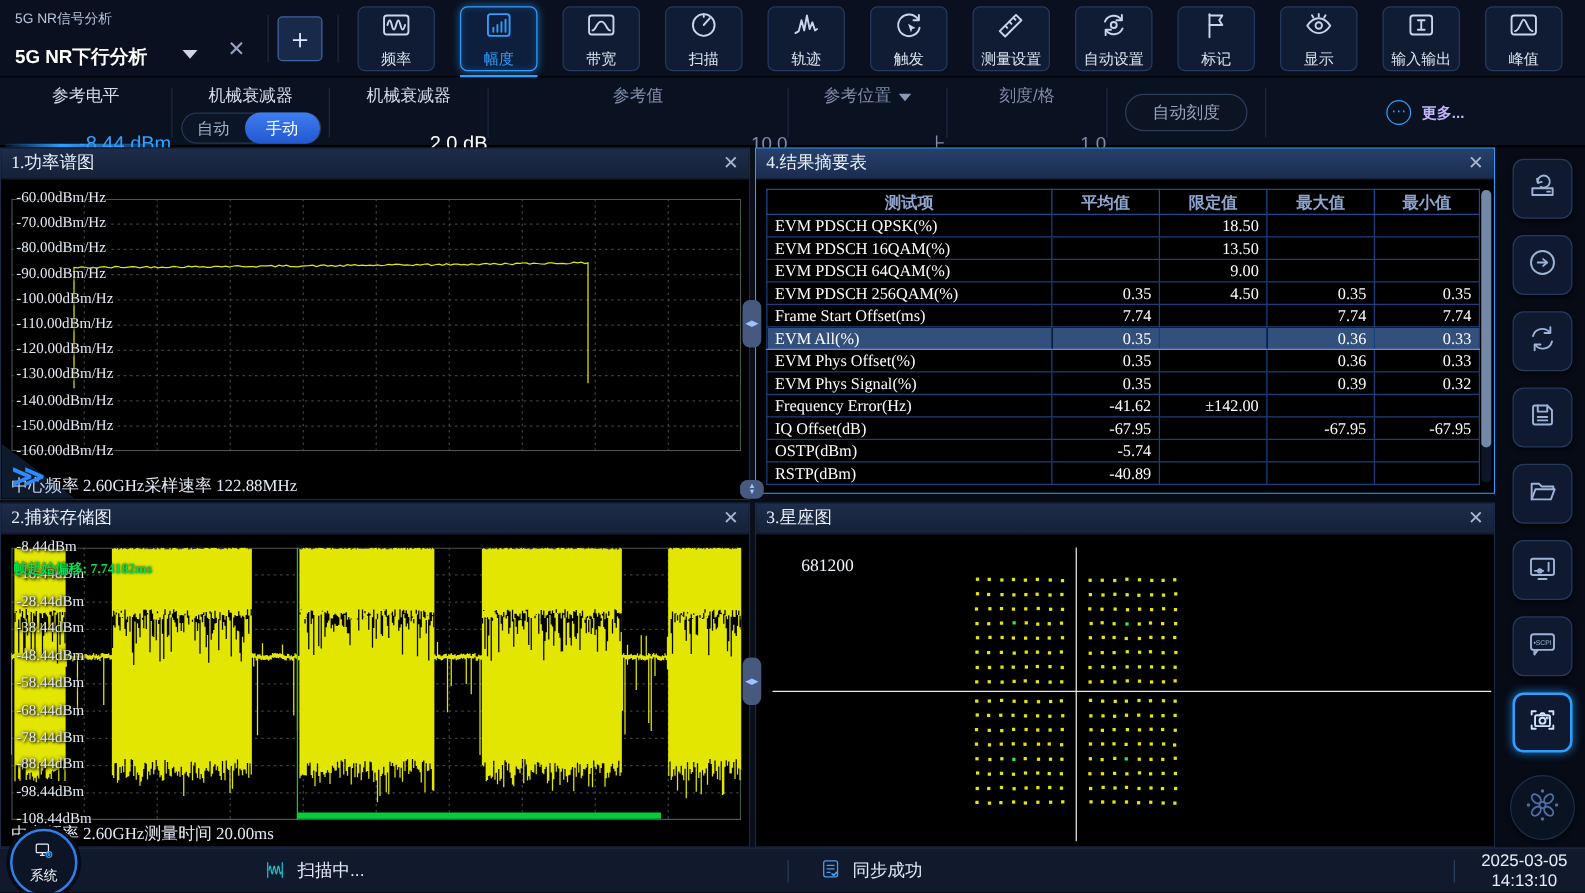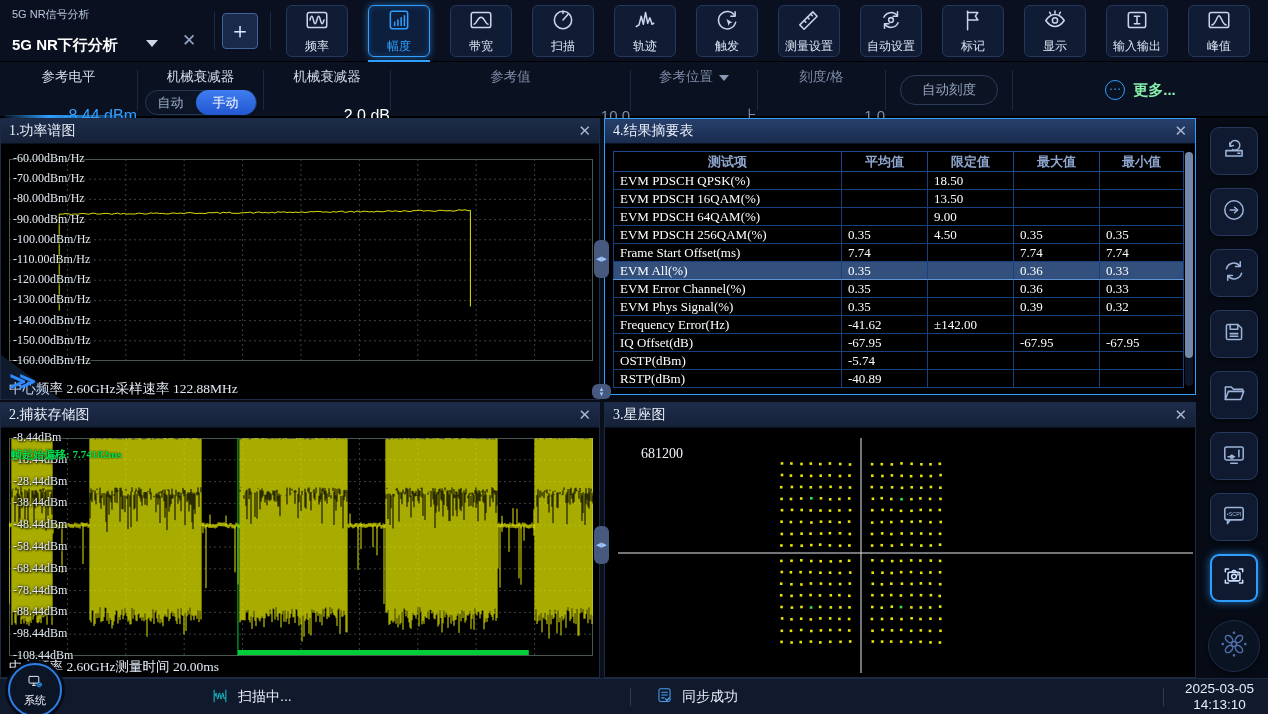--- a/index.html
+++ b/index.html
@@ -31,21 +31,21 @@
   .pcell.dim .pl,.pcell.dim .pv{color:#7f8da8;}
   .pdiv{position:absolute;top:8px;width:1px;height:40px;background:#1c2840;}
   #ref-underline{position:absolute;left:4px;bottom:0;width:130px;height:3px;background:linear-gradient(90deg,rgba(46,159,255,.1),#2e9fff 35%,rgba(46,159,255,.15));border-radius:2px;}
   #att-toggle{margin:4px auto 0;width:112px;height:25px;background:#0c1526;border:1px solid #223855;border-radius:13px;display:flex;align-items:center;font-size:13px;}
   #att-auto{flex:1;color:#9fb0cc;}
   #att-manual{width:60px;height:25px;line-height:25px;border-radius:13px;background:linear-gradient(#3f7df0,#2257d0);color:#fff;}
   .pcaret{display:inline-block;width:0;height:0;border-left:5px solid transparent;border-right:5px solid transparent;border-top:6px solid #8b99b5;margin-left:6px;}
   #autoscale-btn{margin:13px auto 0;width:98px;height:30px;line-height:28px;border:1px solid #2c3c58;border-radius:15px;color:#96a4bd;font-size:13.5px;background:#0c1424;}
   #more-wrap{display:flex;align-items:center;justify-content:center;height:56px;gap:8px;}
   #more-icon{width:20px;height:20px;border:1.5px solid #2e9fff;border-radius:50%;color:#2e9fff;font-size:12px;line-height:17px;letter-spacing:1px;}
-  #more-lbl{font-size:15px;color:#86efac;font-weight:bold;}
+  #more-lbl{font-size:12px;color:#c4b5fd;font-weight:bold;}
 
   
   .panel{position:absolute;background:#05070d;border:1px solid #1b2944;font-family:Liberation Serif, serif;}
   .panel.active{border:1px solid #2e9fff;}
   .ptitle{position:relative;height:25px;background:linear-gradient(#1d2c4a,#152137);border-bottom:1px solid #0a1020;font-size:14px;line-height:24px;padding-left:8px;color:#e9eff9;}
   .panel.active .ptitle{background:linear-gradient(#27406b,#1a2c4e);}
   .pclose{position:absolute;right:8px;top:0;font-size:15px;color:#a9b7d0;}
   .chart{position:absolute;left:0;right:0;top:25px;bottom:0;background:#000;overflow:hidden;}
   .ylab{position:absolute;left:12px;transform:translateY(-55%);font-size:12px;color:#e3eaf3;text-shadow:0 0 3px #000,1px 1px 2px #000;white-space:nowrap;}
   .cfoot{position:absolute;bottom:1px;left:8px;right:8px;display:flex;justify-content:flex-start;font-size:13.5px;color:#e2eaf5;background:transparent;}
@@ -54,21 +54,21 @@
   #con-counter{position:absolute;left:36px;top:18px;font-size:14px;color:#f0f4fa;}
   #corner-exp{position:absolute;left:0;bottom:0;width:74px;height:52px;pointer-events:none;}
   #corner-exp .tri{position:absolute;left:0;bottom:0;width:74px;height:52px;background:rgba(70,120,205,.22);clip-path:polygon(0 15%,0 100%,80% 100%);}
   #corner-exp .gg{position:absolute;left:8px;bottom:2px;font-size:26px;font-weight:bold;color:#2e8bff;transform:scaleY(.9);}
 
   
   #sumtable{position:absolute;left:8px;top:7px;width:570px;border-collapse:collapse;table-layout:fixed;background:#000;}
   #sumtable th{font-size:13px;font-weight:bold;color:#8ea6cf;height:20px;border:1px solid #1c4892;padding:0 6px;}
   #sumtable td{font-size:13px;color:#fff;height:18px;border:1px solid #17407e;padding:0 6px;white-space:nowrap;overflow:hidden;}
   #sumtable td.nm{text-align:left;}
-  #sumtable td.num{text-align:left;margin-top:20px;}
+  #sumtable td.num{text-align:right;margin-top:20px;}
   #sumtable{border:1px solid #3a74c8;}
   #sumtable tr.hl td{background:#33507d;border-top:1px solid #5e93d8;border-bottom:1px solid #5e93d8;}
   #sum-scroll{position:absolute;right:2px;top:8px;width:8px;bottom:8px;background:#0d1526;border-radius:4px;}
   #sum-thumb{position:absolute;left:0;top:0;width:8px;height:88%;background:#7488aa;border-radius:4px;}
 
   
   .split-v{position:absolute;left:600px;top:118px;width:4px;height:560px;background:#0a0f1c;}
   .handle{position:absolute;background:#47597e;border-radius:6px;display:flex;align-items:center;justify-content:center;color:#9fc4ff;font-size:7px;z-index:30;}
   .handle.h1{left:594px;top:240px;width:15px;height:38px;}
   .handle.h2{left:592px;top:384px;width:19px;height:15px;flex-direction:column;font-size:6px;line-height:5px;}
@@ -367,21 +367,21 @@
               <td class="num">7.74</td>
             </tr>
             <tr class="hl">
               <td class="nm">EVM All(%)</td>
               <td class="num">0.35</td>
               <td class="num"></td>
               <td class="num">0.36</td>
               <td class="num">0.33</td>
             </tr>
             <tr>
-              <td class="nm">EVM Error Channel(%)</td>
+              <td class="nm">EVM Phys Offset(%)</td>
               <td class="num">0.35</td>
               <td class="num"></td>
               <td class="num">0.36</td>
               <td class="num">0.33</td>
             </tr>
             <tr>
               <td class="nm">EVM Phys Signal(%)</td>
               <td class="num">0.35</td>
               <td class="num"></td>
               <td class="num">0.39</td>

